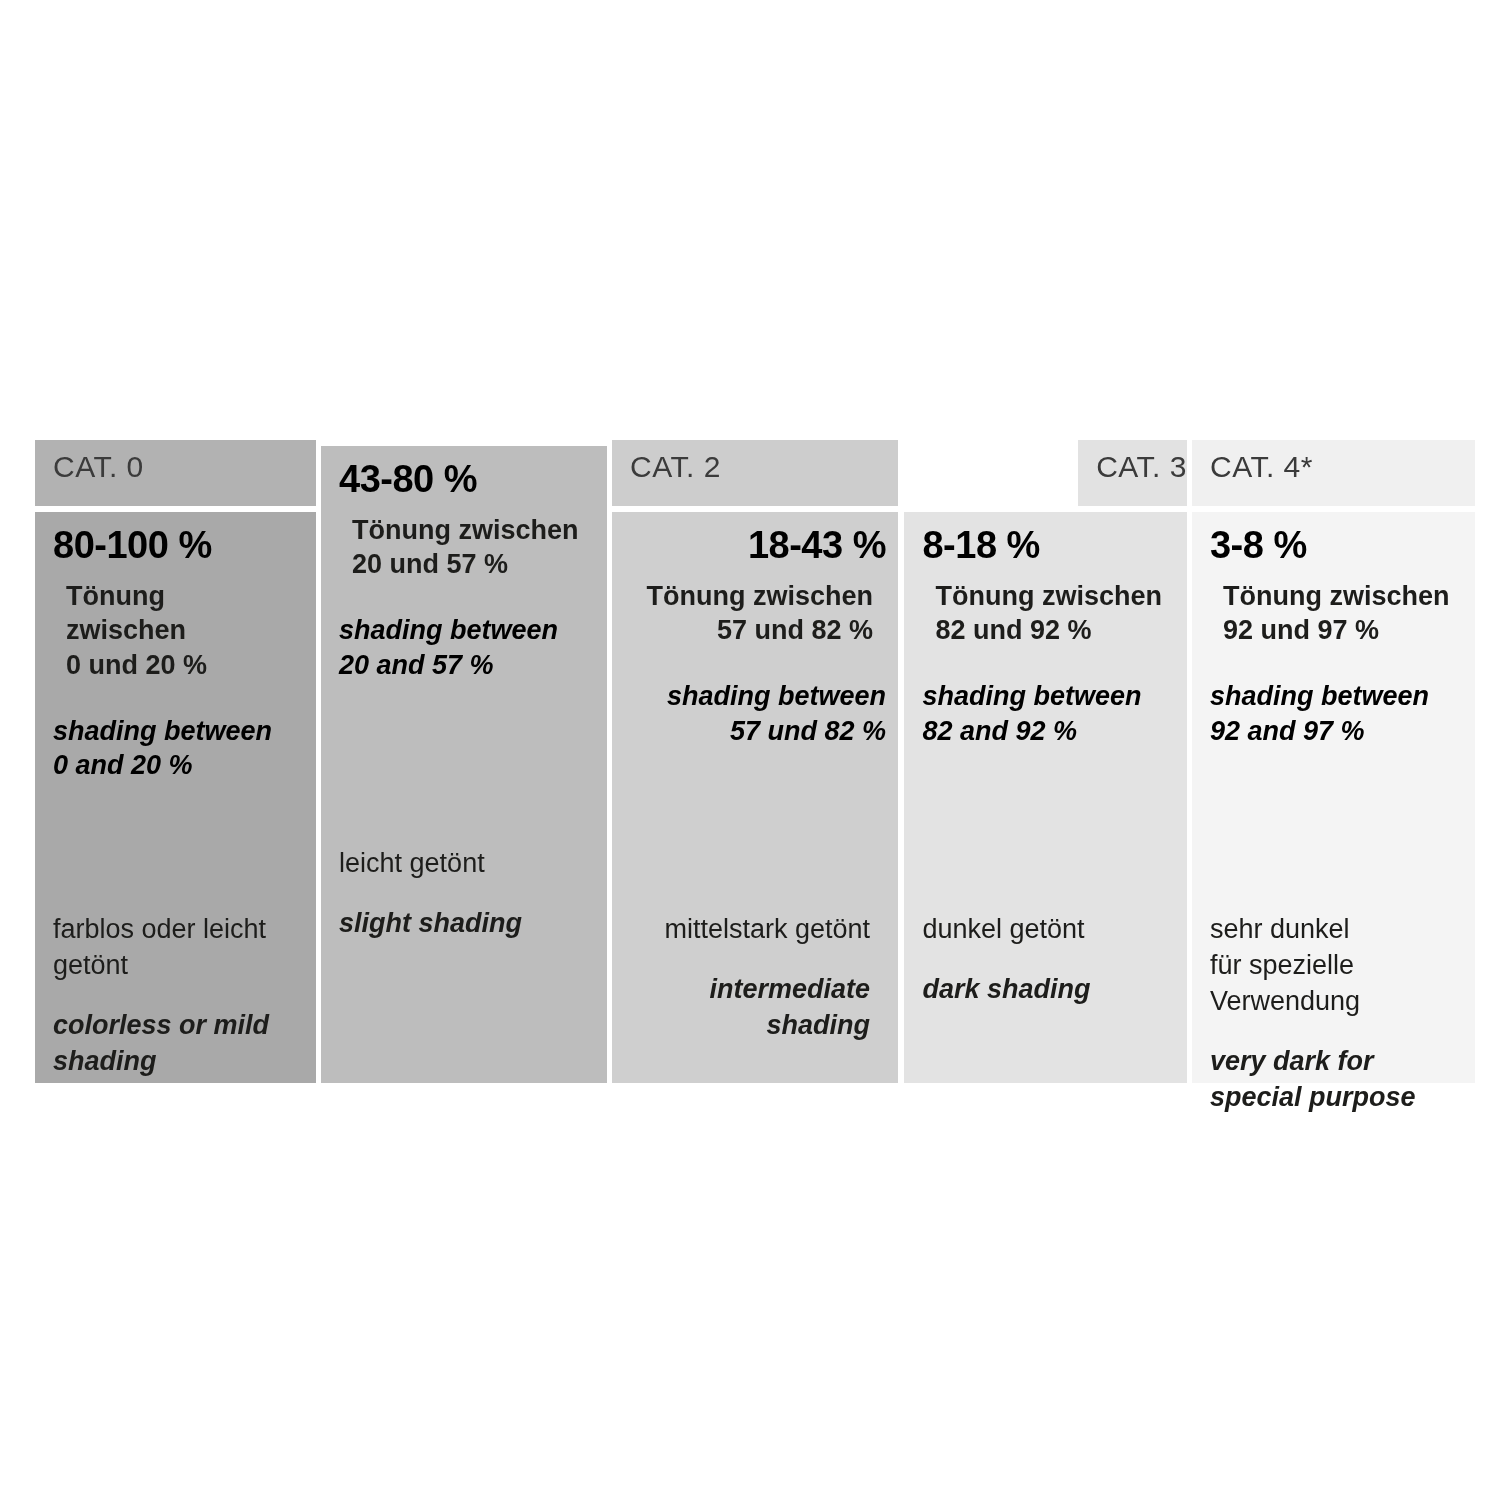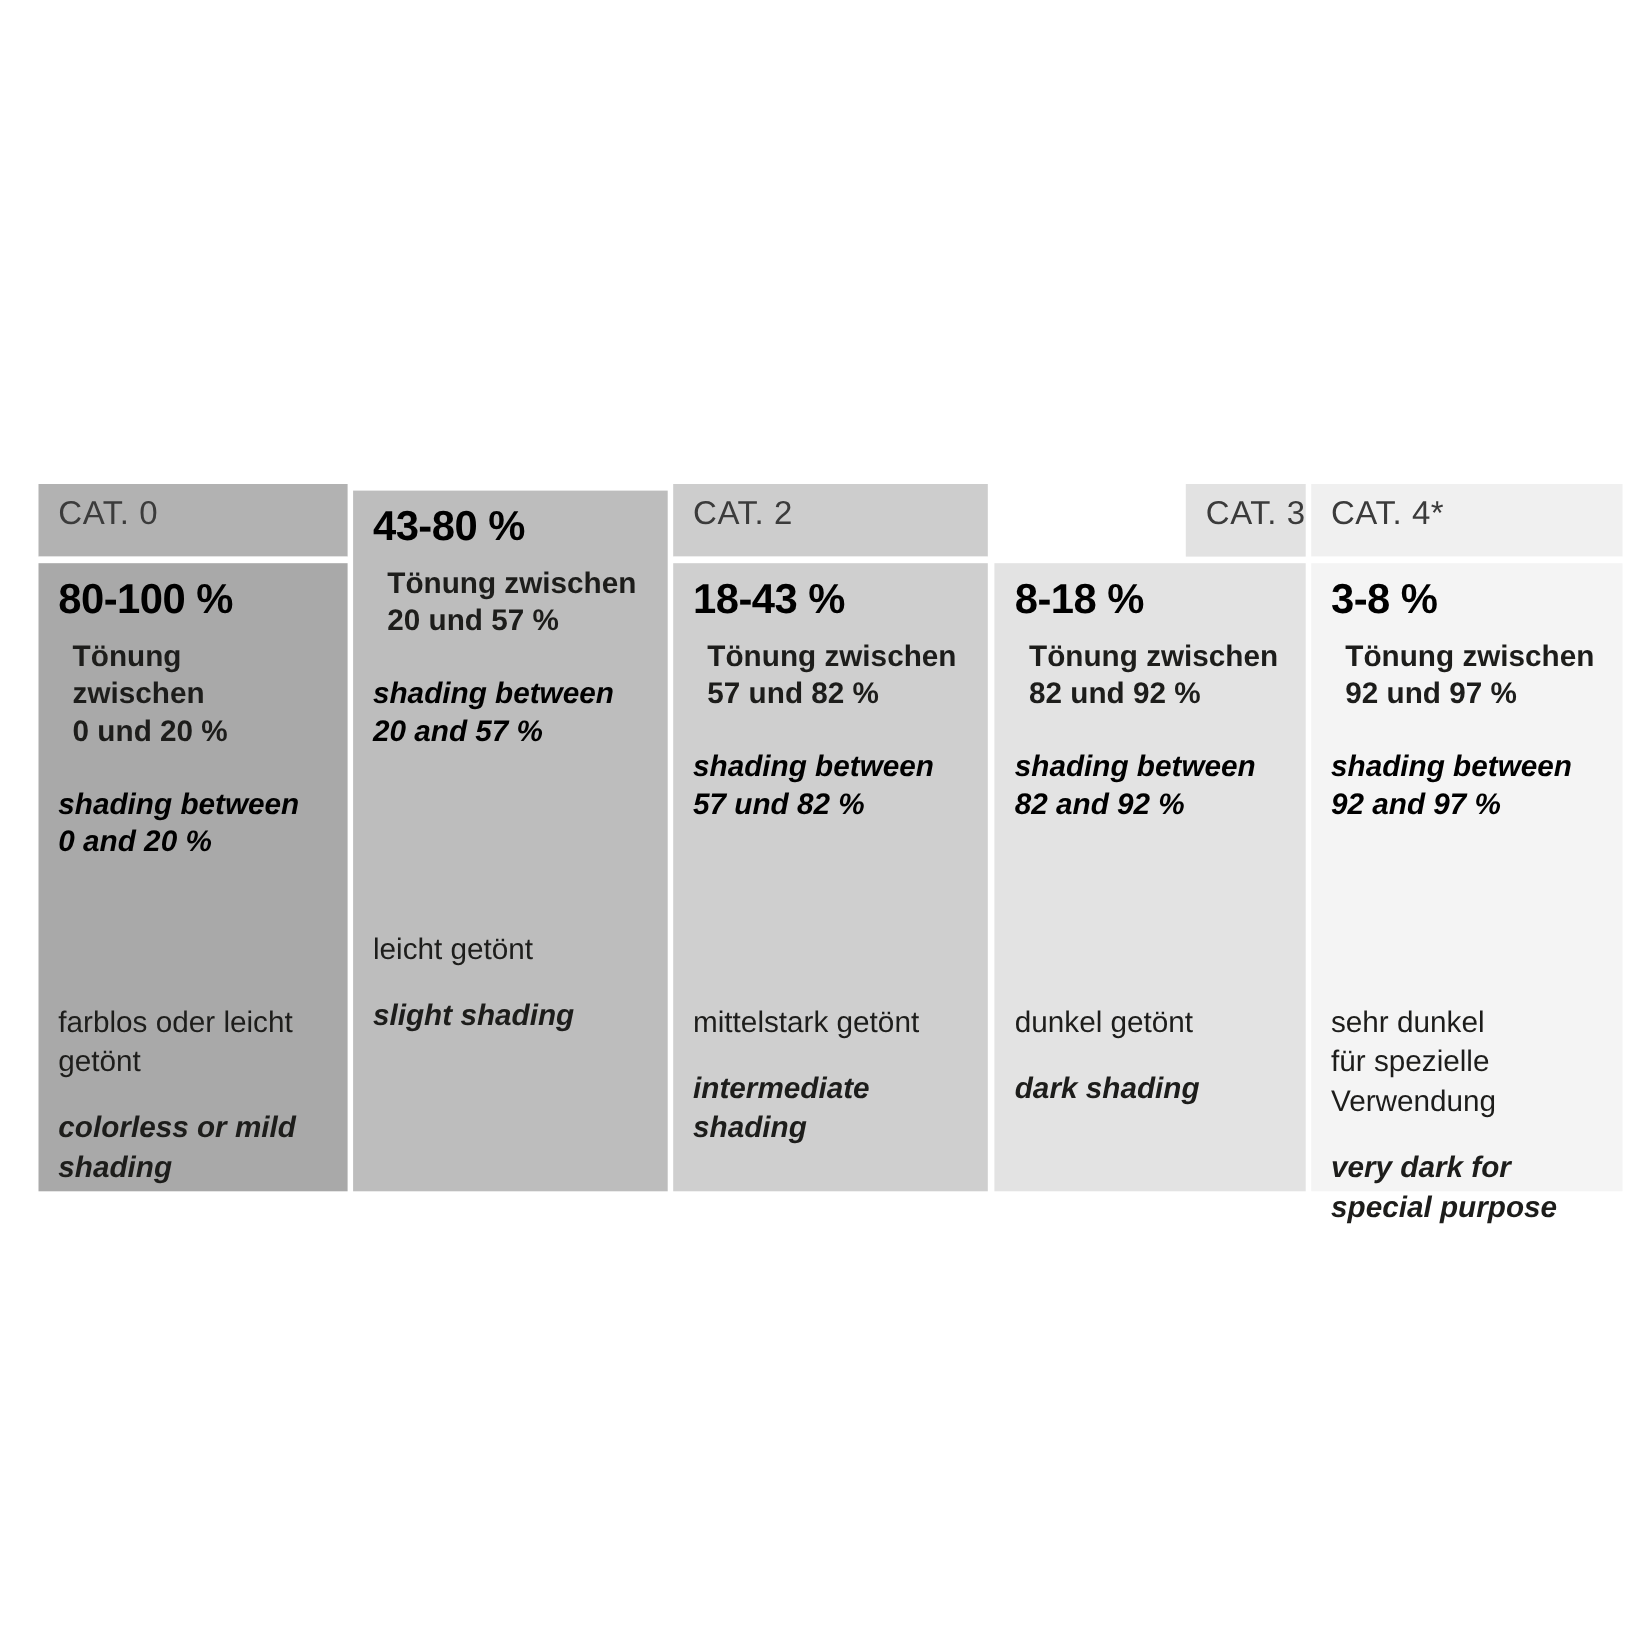--- a/index.html
+++ b/index.html
@@ -170,21 +170,21 @@
           <div class="de-desc">leicht getönt</div>
           <div class="en-desc">slight shading</div>
         </div>
       </div>
     </div>
     <div class="col-gap"></div>
 
     <div class="cat-col c2">
       <div class="cat-head" style="background: rgb(205, 205, 205);">CAT. 2</div>
       <div class="head-sep"></div>
-      <div class="cat-body" style="background: rgb(207, 207, 207);">
+      <div class="cat-body" style="background: rgb(207, 207, 207); text-align: right;">
         <div class="pct">18-43 %</div>
         <div class="de-range">Tönung zwischen
  57 und 82 %</div>
         <div class="en-range">shading between
 57 und 82 %</div>
         <div class="desc-block">
           <div class="de-desc">mittelstark getönt</div>
           <div class="en-desc">intermediate
 shading</div>
         </div>

